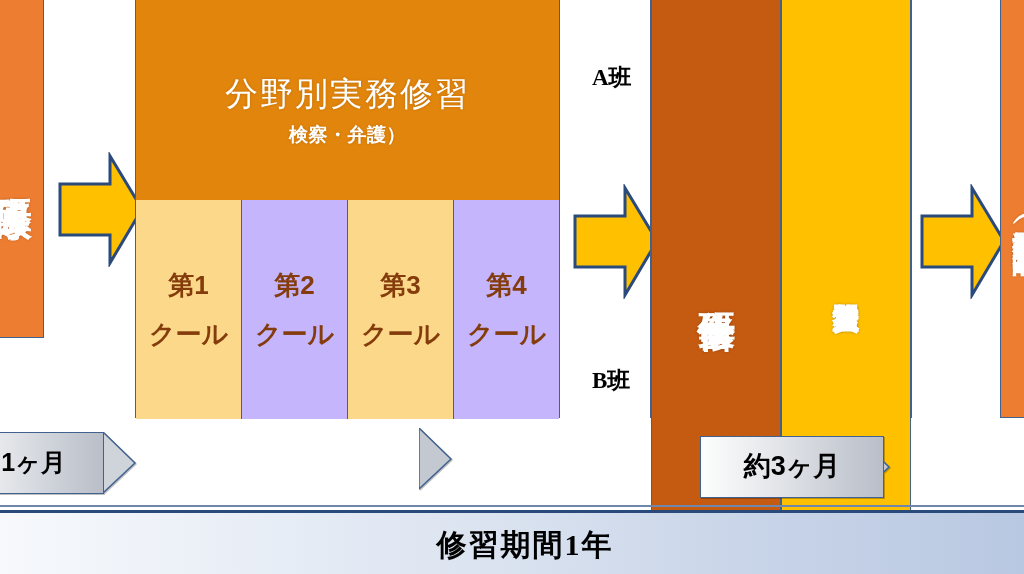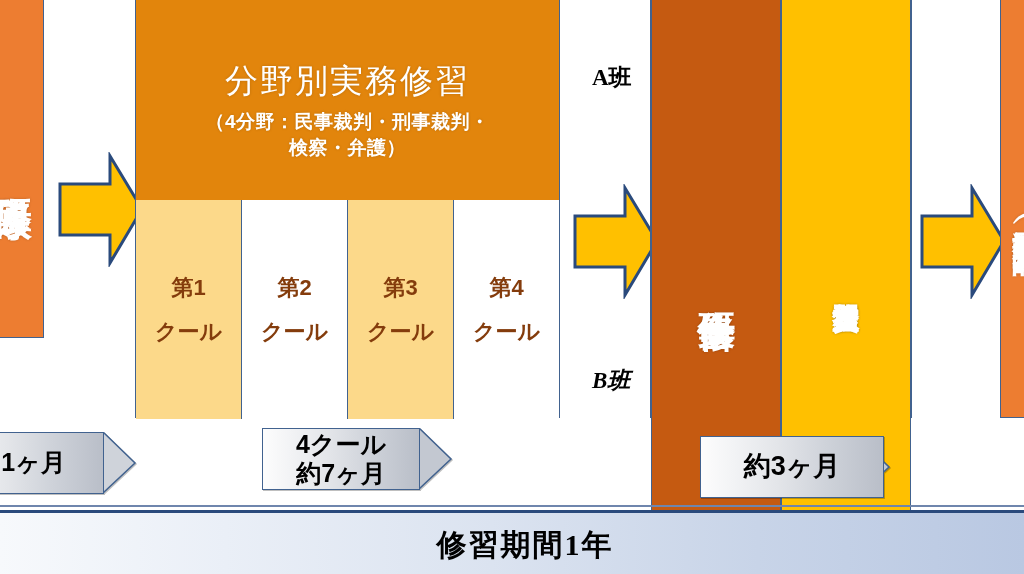--- a/index.html
+++ b/index.html
@@ -36,38 +36,38 @@
     display:flex;flex-direction:column;align-items:center;justify-content:center;
     color:#fff;text-align:center;box-sizing:border-box;padding-top:26px;}
   #fieldhead .t1{font-size:33px;font-weight:normal;letter-spacing:2px;
     text-shadow:0 0 3px rgba(0,0,0,.18);}
   #fieldhead .t2{font-size:19px;font-weight:bold;line-height:1.35;margin-top:5px;
     letter-spacing:.5px;text-shadow:0 0 3px rgba(0,0,0,.18);}
 
   #cours{position:absolute;left:0;top:205px;width:100%;height:219px;display:flex;}
   .cour{flex:1;border-right:1px solid #41628f;box-sizing:border-box;
     display:flex;flex-direction:column;align-items:center;justify-content:center;
-    color:#843C0C;font-size:22px;font-weight:bold;line-height:1.25;text-align:center;gap:16px;}
+    color:#843C0C;font-size:26px;font-weight:bold;line-height:1.25;text-align:center;gap:16px;}
   .cour:last-child{border-right:none;text-align:center;}
   .cour.lt{background:#FCD98A;}
-  .cour.dk{background:#ffffff;}
+  .cour.dk{background:#c4b5fd;}
 
   
   #grid{left:650px;top:-6px;width:262px;height:424px;display:grid;
     grid-template-columns:1fr 1fr;grid-template-rows:1fr 1fr;background:#fff;}
   #grid .cell{border:1px solid #41628f;box-sizing:border-box;}
   .c-dark{background:#C55A11;}
   .c-yel{background:#FFC000;}
   .cell .vtext{font-size:38px;}
   .cell.small .vtext{font-size:27px;letter-spacing:0;}
 
   .grouplabel{position:absolute;font-size:23px;font-weight:bold;color:#000;
     font-family:"Liberation Serif","DejaVu Serif",serif;}
   #lblA{left:592px;top:14px;margin-top:48px;}
-  #lblB{left:592px;top:365px;font-style:italic;}
+  #lblB{left:592px;top:365px;}
 
   
   #exam{left:1000px;top:-6px;width:60px;height:424px;background:#ED7D31;}
   #exam .vtext{font-size:36px;}
 
   
   .arrow{position:absolute;width:86px;height:115px;}
   #arr1{left:58px;top:152px;}
   #arr2{left:573px;top:184px;}
   #arr3{left:920px;top:184px;}
@@ -113,21 +113,20 @@
   <div class="arrow" id="arr1">
     <svg viewBox="0 0 86 115" width="86" height="115">
       <polygon points="2,32 52,32 52,4 84,57 52,111 52,83 2,83" fill="#FFC000" stroke="#2a4a7c" stroke-width="3"></polygon>
     </svg>
   </div>
 
   <div class="blk" id="fieldwrap">
     <div id="fieldhead">
       <div class="t1">分野別実務修習</div>
       <div class="t2">
-        <div>（4分野：民事裁判・刑事裁判・</div>
         <div>検察・弁護）</div>
       </div>
     </div>
     <div id="cours">
       <div class="cour lt">
         <span>第1</span>
         <span>クール</span>
       </div>
       <div class="cour dk">
         <span>第2</span>
@@ -188,24 +187,20 @@
       <span>約1ヶ月</span>
     </div>
   </div>
 
   <div class="banner" id="ban2">
     <div class="tip">
       <svg viewBox="0 0 34 62" width="34" height="62" preserveAspectRatio="none">
         <polygon points="0,0 32,31 0,61" fill="#c3c8d1" stroke="#41628f" stroke-width="1.5"></polygon>
       </svg>
     </div>
-    <div class="body">
-      <span>4クール</span>
-      <span>約7ヶ月</span>
-    </div>
   </div>
 
   <div class="banner" id="ban3">
     <div class="tip">
       <svg viewBox="0 0 34 62" width="34" height="62" preserveAspectRatio="none">
         <polygon points="0,0 32,31 0,61" fill="#c3c8d1" stroke="#41628f" stroke-width="1.5"></polygon>
       </svg>
     </div>
     <div class="body">
       <span>約3ヶ月</span>

